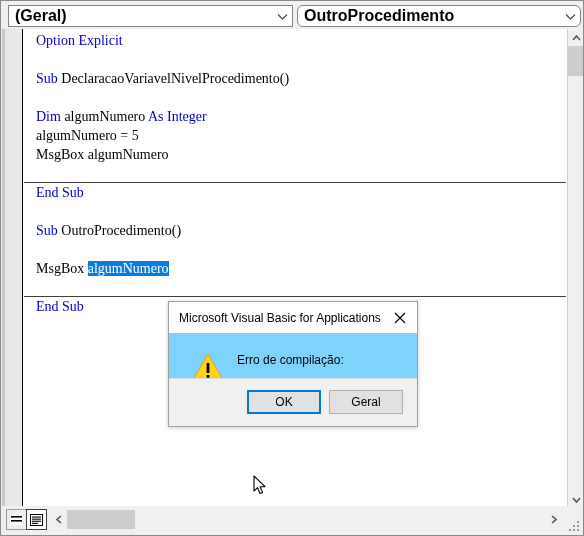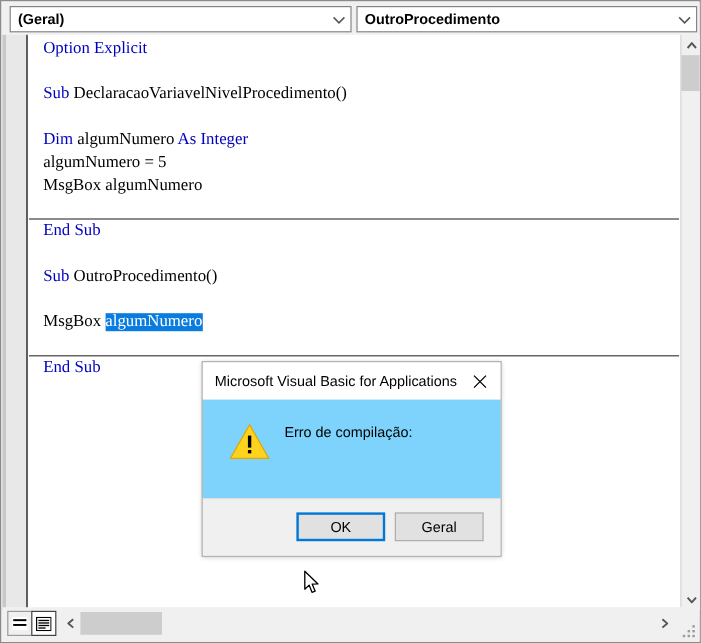--- a/index.html
+++ b/index.html
@@ -40,25 +40,25 @@
     position: absolute;
     top: 3px;
     height: 22px;
     box-sizing: border-box;
     background: #ffffff;
     border: 1px solid #848484;
     display: flex;
     align-items: center;
   }
   #combo-left  { left: 6px;   width: 285px; }
-  #combo-right { left: 295px; width: 284px; }
+  #combo-right { left: 295px; width: 284px; border-radius: 6px; }
   .combo-text {
     flex: 1 1 auto;
     padding-left: 6px;
-    font-size: 12px;
+    font-size: 16px;
     font-weight: bold;
     color: #000000;
     white-space: nowrap;
     overflow: hidden;
     line-height: 20px;
   }
   .combo-arrow {
     flex: 0 0 auto;
     width: 20px;
     height: 20px;
@@ -236,21 +236,21 @@
     width: 2px; height: 2px;
     background: #9a9a9a;
   }
 
   
   #dialog {
     position: absolute;
     left: 167px;
     top: 300px;
     width: 250px;
-    height: 163px;
+    height: 126px;
     background: #ffffff;
     border: 1px solid #a0a0a0;
     box-sizing: border-box;
     box-shadow: 0 1px 4px rgba(0,0,0,0.22);
   }
   #dlg-titlebar {
     position: absolute;
     left: 0; top: 0;
     width: 100%;
     height: 31px;

